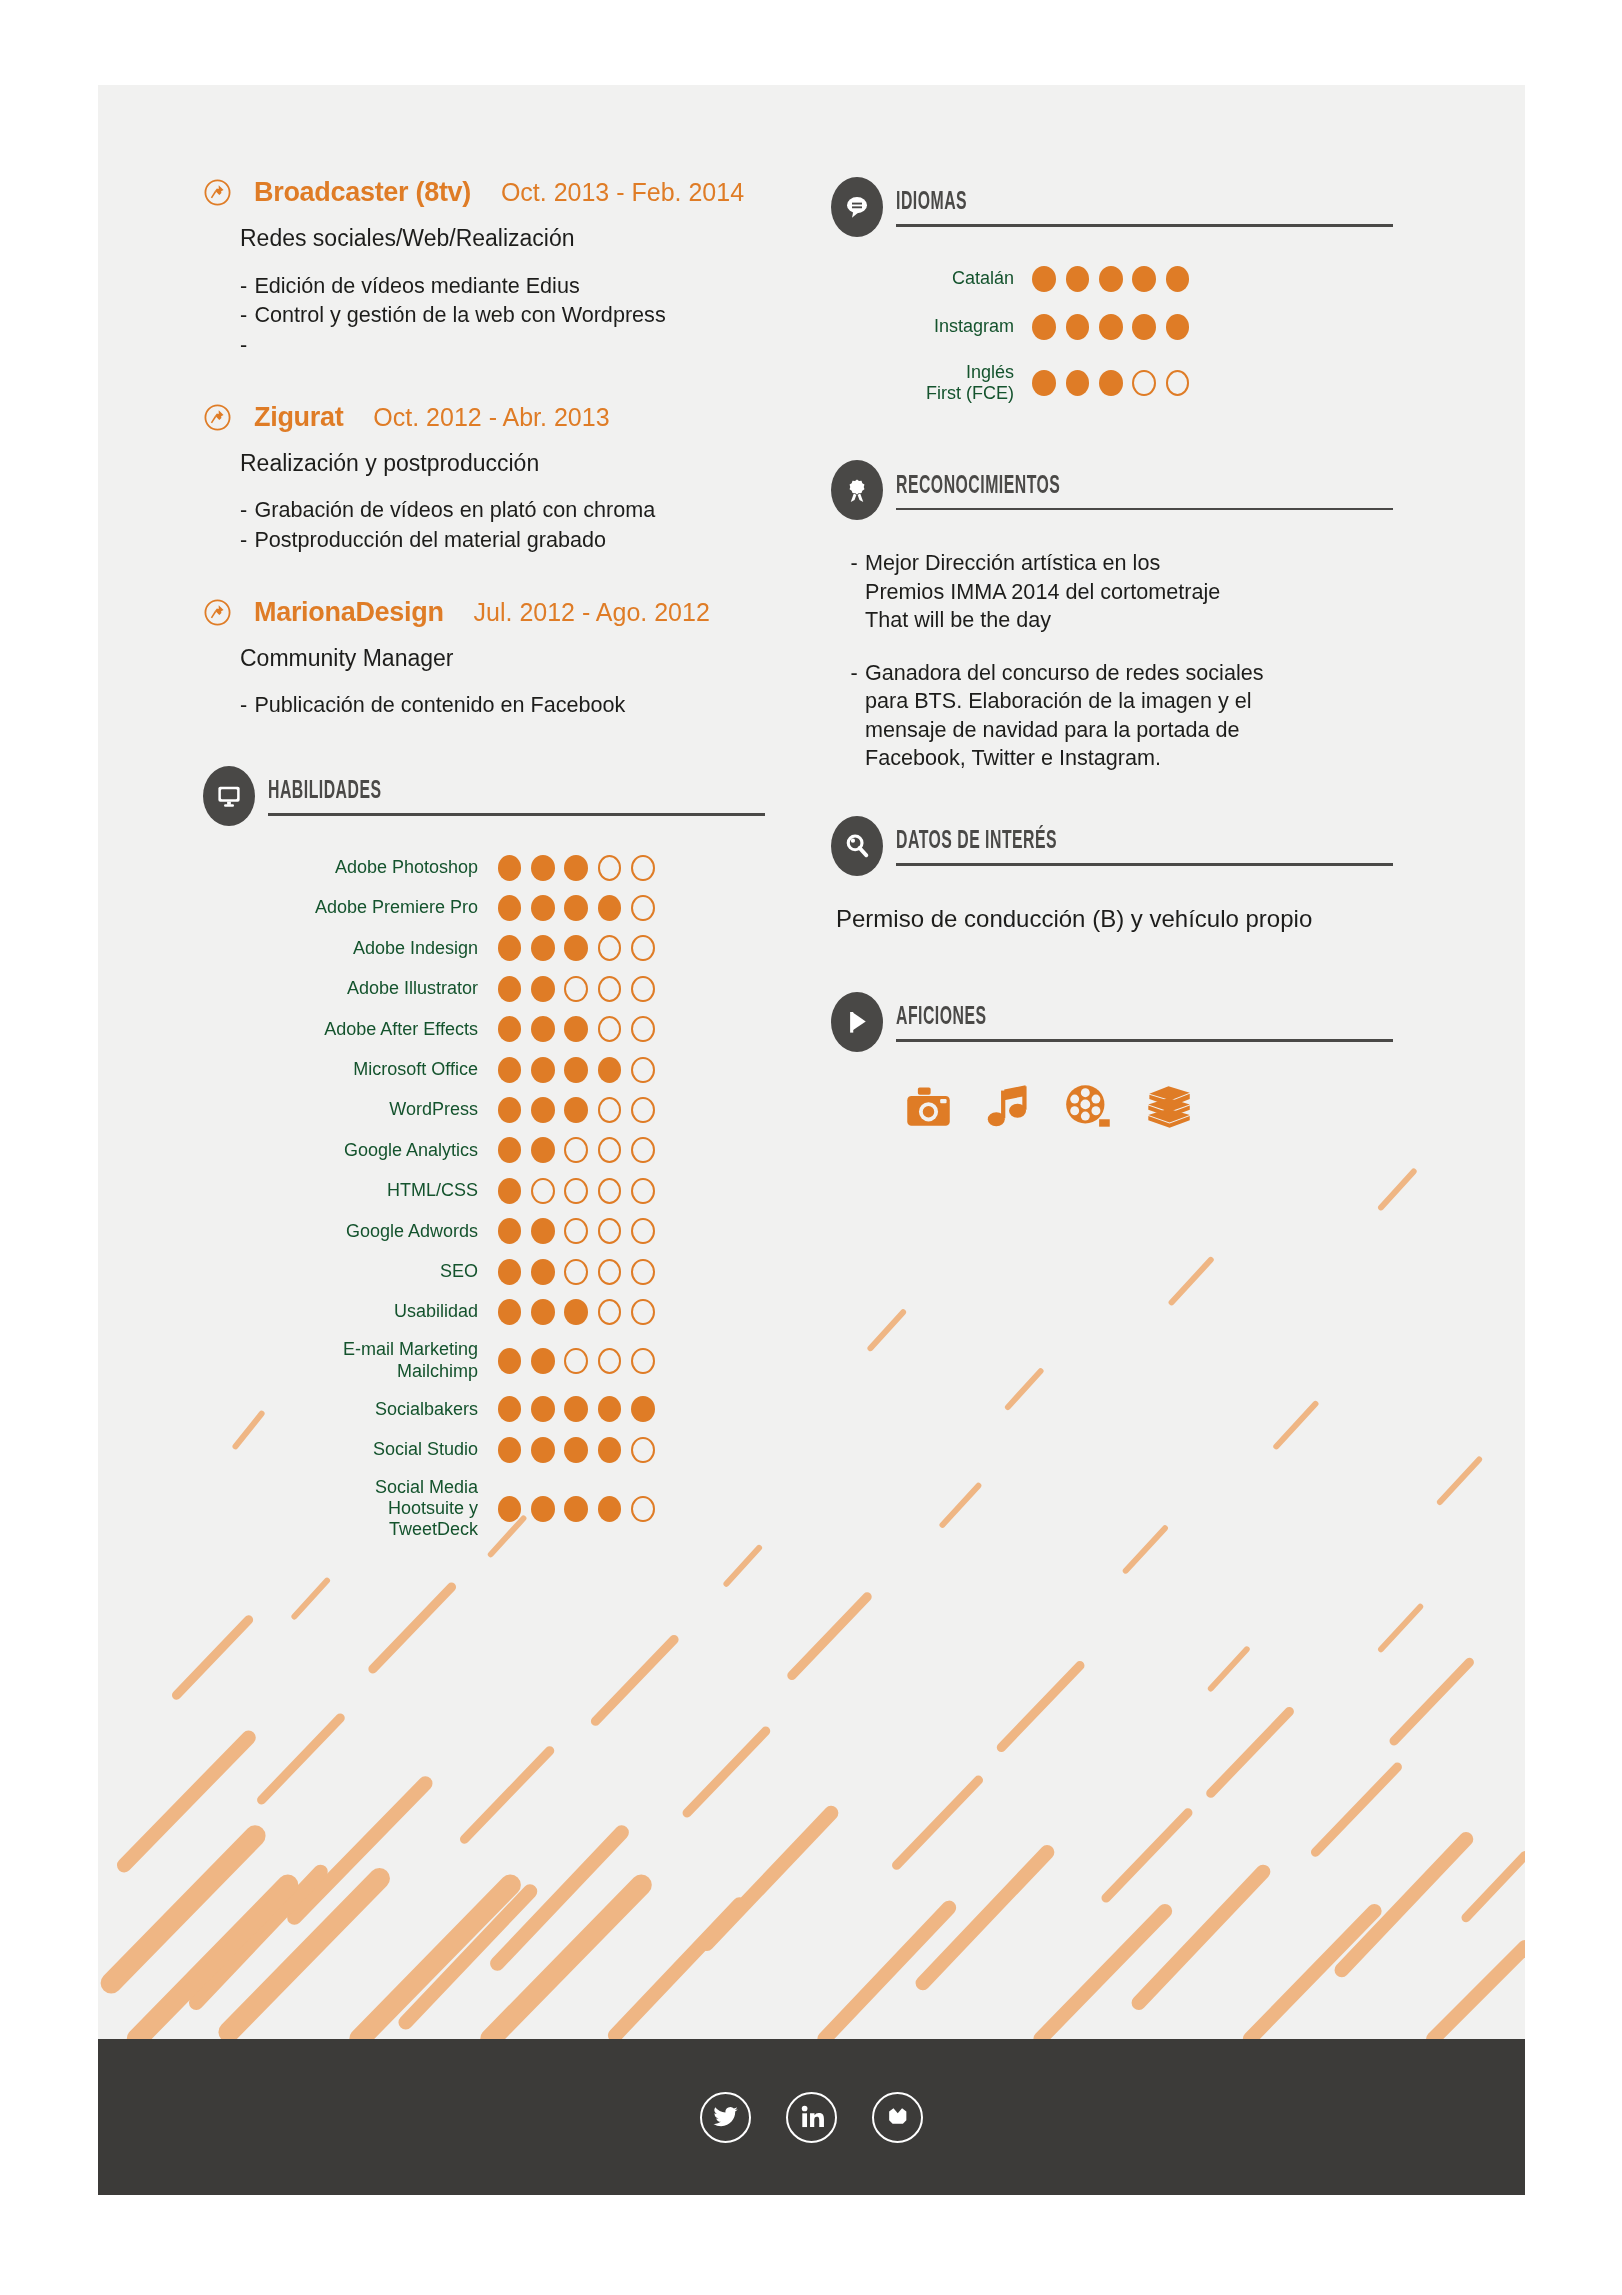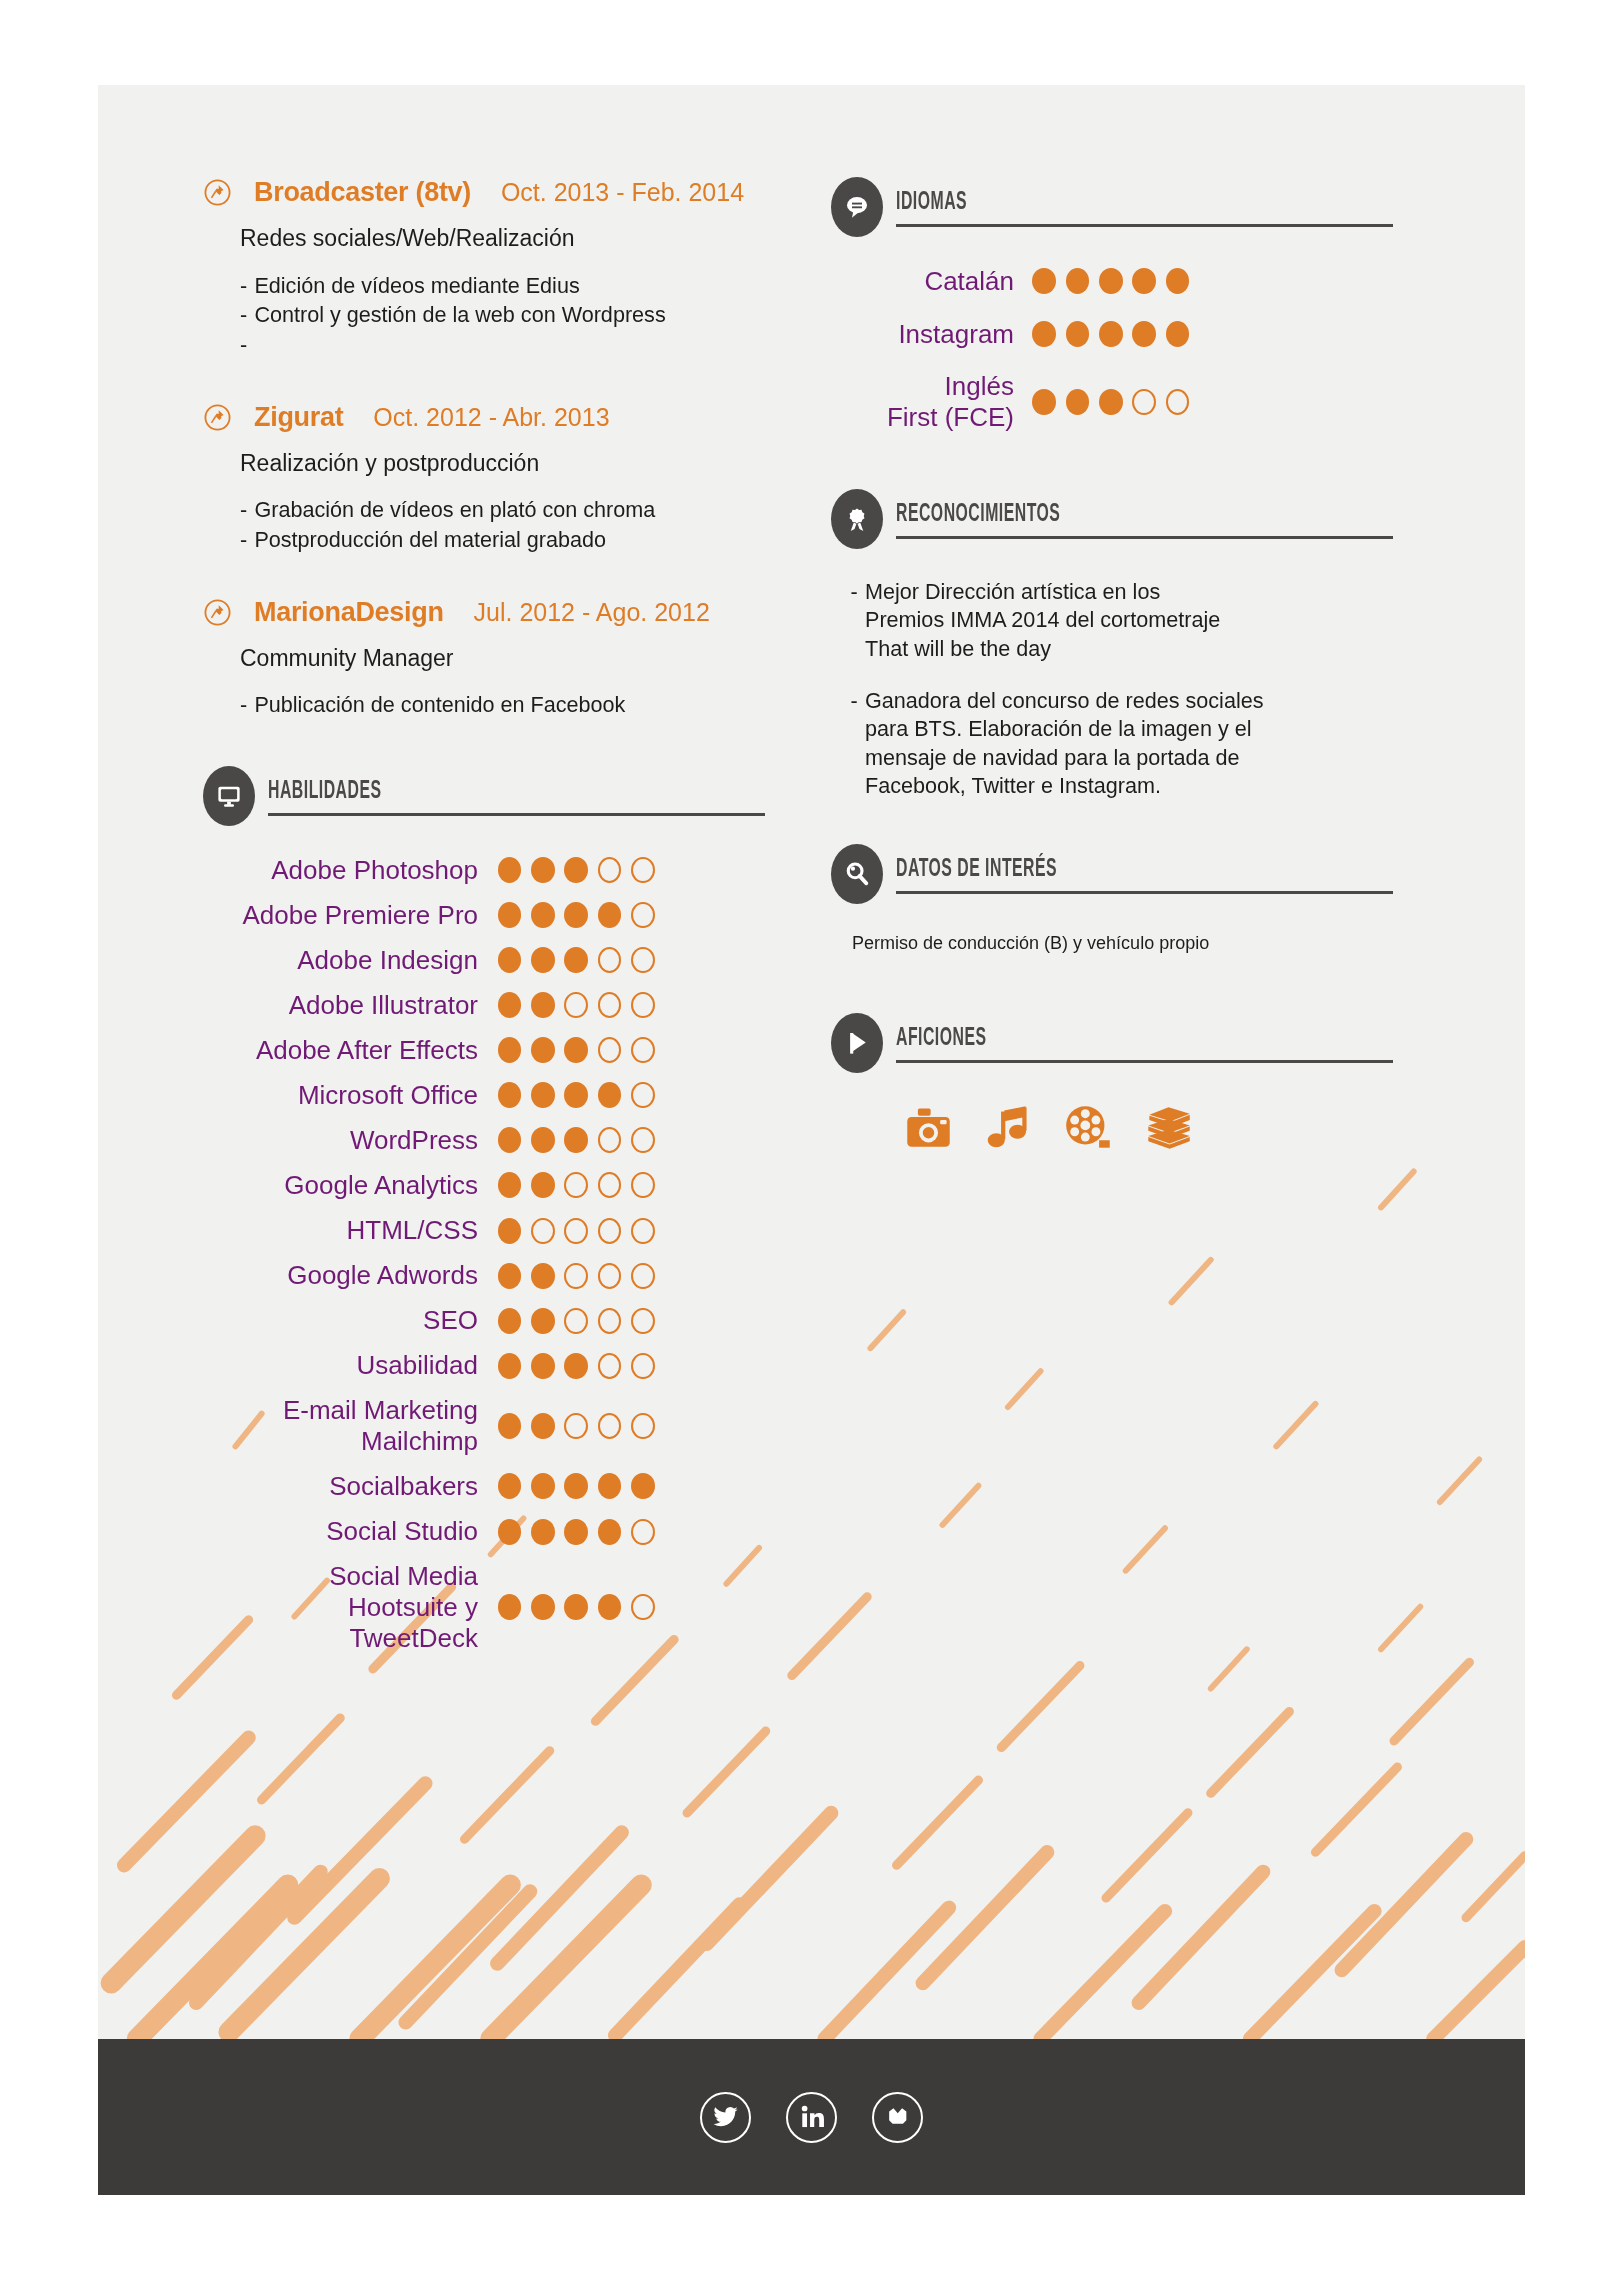--- a/index.html
+++ b/index.html
@@ -132,21 +132,21 @@
   }
   .sec-rule.left-w { width: 497px; }
   .sec-rule.right-w { width: 497px; }
 
   
   .rate-row {
     display: flex; align-items: center;
     margin-bottom: 14.4px;
   }
   .rate-label {
-    font-size: 26px; color: #701a75;
+    font-size: 18px; color: #14532d;
     text-align: right;
     line-height: 1.18;
     white-space: pre-line;
   }
   .rate-dots { display: flex; gap: 9.8px; margin-left: 19.6px; }
   .dot {
     width: 23.6px; height: 26px;
     border-radius: 50%;
     box-sizing: border-box;
   }
@@ -162,22 +162,22 @@
   
   .body-list {
     font-size: 21.6px; color: #1d1d1b;
     line-height: 1.32;
     margin-left: 13px;
   }
   .body-list .b { display: flex; margin-bottom: 23.6px; }
   .body-list .b .dash { width: 14.4px; flex: none; }
   .body-list .b .txt { white-space: pre-line; }
   .plain-text {
-    font-size: 18px; color: #1d1d1b;
-    margin-left: 21px;
+    font-size: 24px; color: #1d1d1b;
+    margin-left: 5px;
   }
 
   
   .hobbies {
     display: flex; gap: 29px;
     margin-left: 72px; margin-top: 29px;
   }
   .hobby-icon { width: 51px; height: 51px; }
   .hobby-icon svg { width: 100%; height: 100%; fill: #df7c26; }
 </style>

